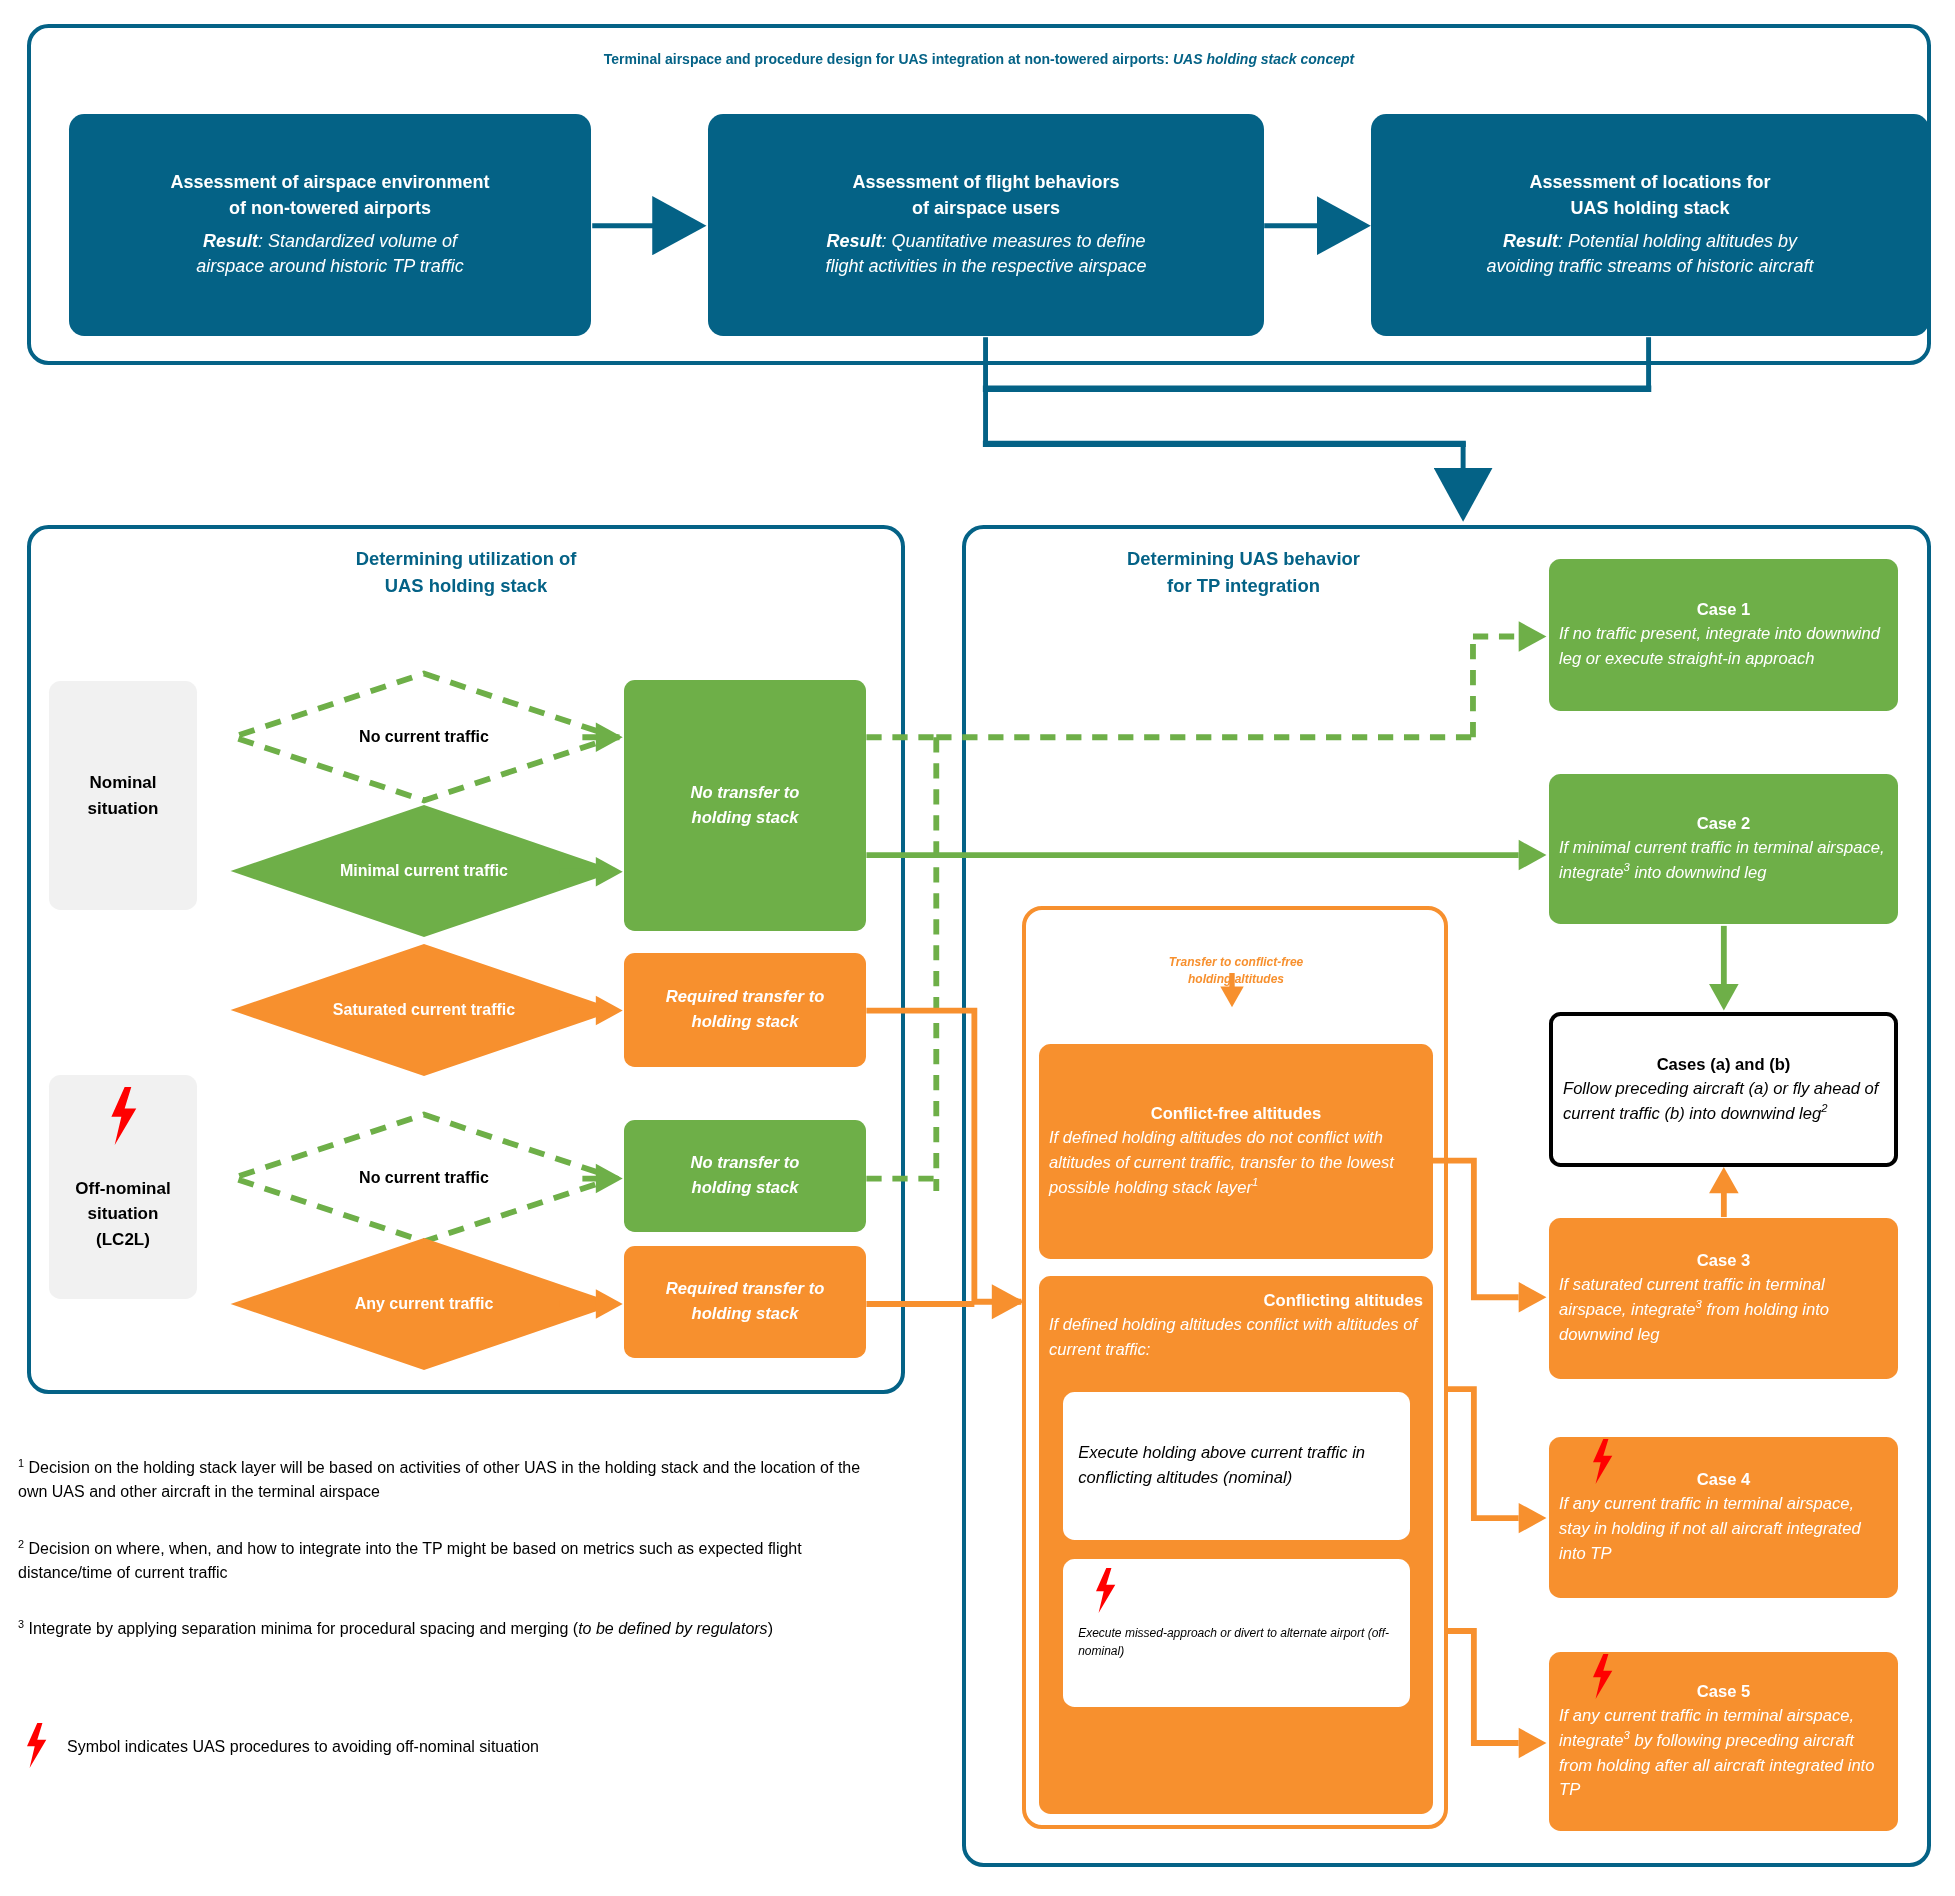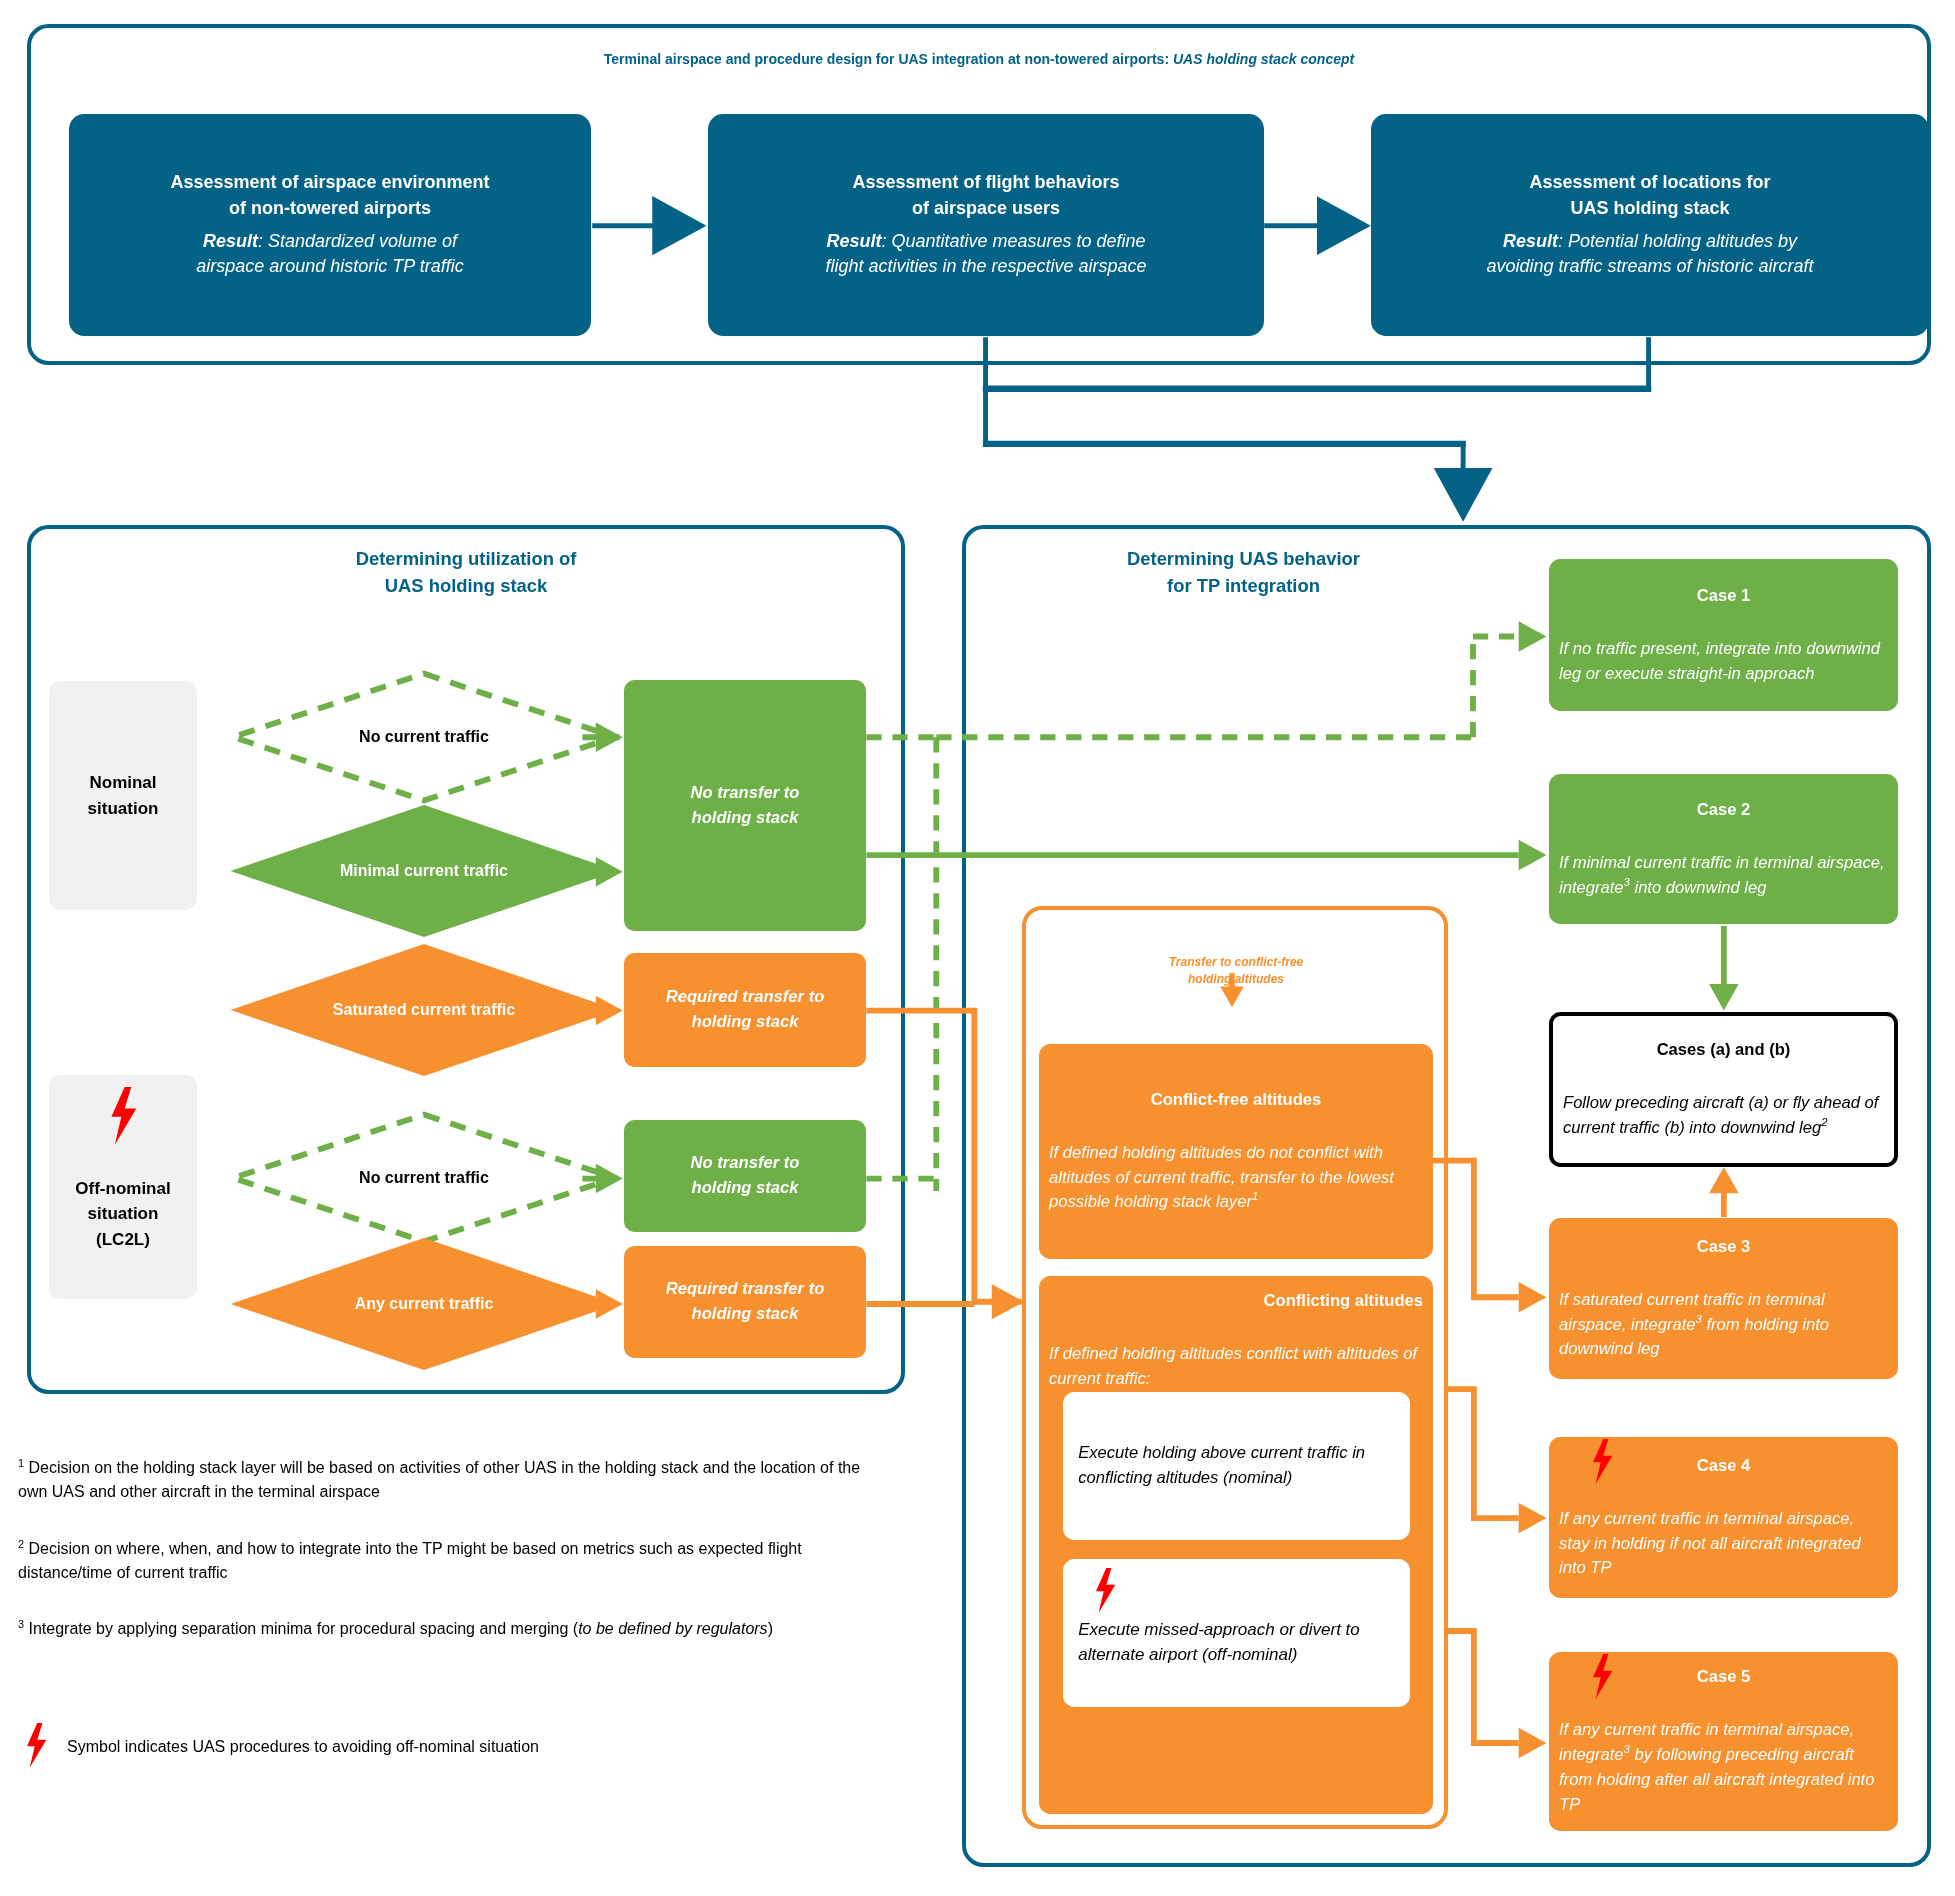--- a/index.html
+++ b/index.html
@@ -33,21 +33,21 @@
   
   .act{border-radius:11.6px;display:flex;flex-direction:column;align-items:center;
        justify-content:center;text-align:center;padding:6.3px 10px;}
   .act .h{font-weight:bold;font-size:16.6px;line-height:1.45;}
   .act .b{font-style:italic;font-size:16.6px;line-height:1.5;}
   .green{background:#6EAF48;color:#fff;}
   .orange{background:#F7902E;color:#fff;}
   .whitebox{background:#fff;color:#000;border:4.5px solid #000;}
   .whitesub{background:#fff;color:#000;border-radius:11.6px;}
 
-  .act-left{align-items:flex-start;text-align:left;gap:29px;}
+  .act-left{align-items:flex-start;text-align:left;}
 
   
   .actsm{border-radius:10.8px;display:flex;align-items:center;justify-content:center;
          text-align:center;font-style:italic;font-weight:bold;font-size:16.6px;
          line-height:1.5;padding:4.5px 8px;}
 
   sup{font-size:0.68em;vertical-align:super;line-height:0;}
 
   
   .ogroup{border:4px solid #F7902E;border-radius:20px;background:#fff;}
@@ -182,21 +182,21 @@
   <div class="abs act orange act-left" style="left:1039px;top:1276px;width:394px;height:538px;justify-content:flex-start;padding-top:13.4px;">
     <div class="h" style="width:100%;text-align:right;">Conflicting altitudes</div>
     <div class="b">If defined holding altitudes conflict with altitudes of current traffic:</div>
   </div>
 
   <div class="abs whitesub" style="left:1063px;top:1392px;width:347px;height:148px;display:flex;align-items:center;">
     <div style="font-style:italic;font-size:16.6px;line-height:1.5;padding:0 15.2px;">Execute holding above current traffic in conflicting altitudes (nominal)</div>
   </div>
 
   <div class="abs whitesub" style="left:1063px;top:1559px;width:347px;height:148px;display:flex;align-items:center;">
-    <div style="font-style:italic;font-size:17px;line-height:1.5;padding:0 15.2px;margin-top:18px;">Execute missed-approach or divert to alternate airport (off-nominal)</div>
+    <div style="font-style:italic;font-size:12px;line-height:1.5;padding:0 15.2px;margin-top:18px;">Execute missed-approach or divert to alternate airport (off-nominal)</div>
   </div>
   <div class="abs" style="left:1091px;top:1568px;width:28px;height:45px;">
     <svg viewBox="0 0 40 70" width="28" height="45">
         <polygon points="22,0 6,36 18,36 10,70 36,26 22,26 30,0" fill="#FF0000"></polygon>
       </svg>
   </div>
 
   <div class="abs act green act-left" style="left:1549px;top:559px;width:349px;height:152px;">
     <div class="h" style="width:100%;text-align:center;">Case 1</div>
     <div class="b"><span>If no traffic present, integrate into downwind leg or execute straight-in approach</span></div>

